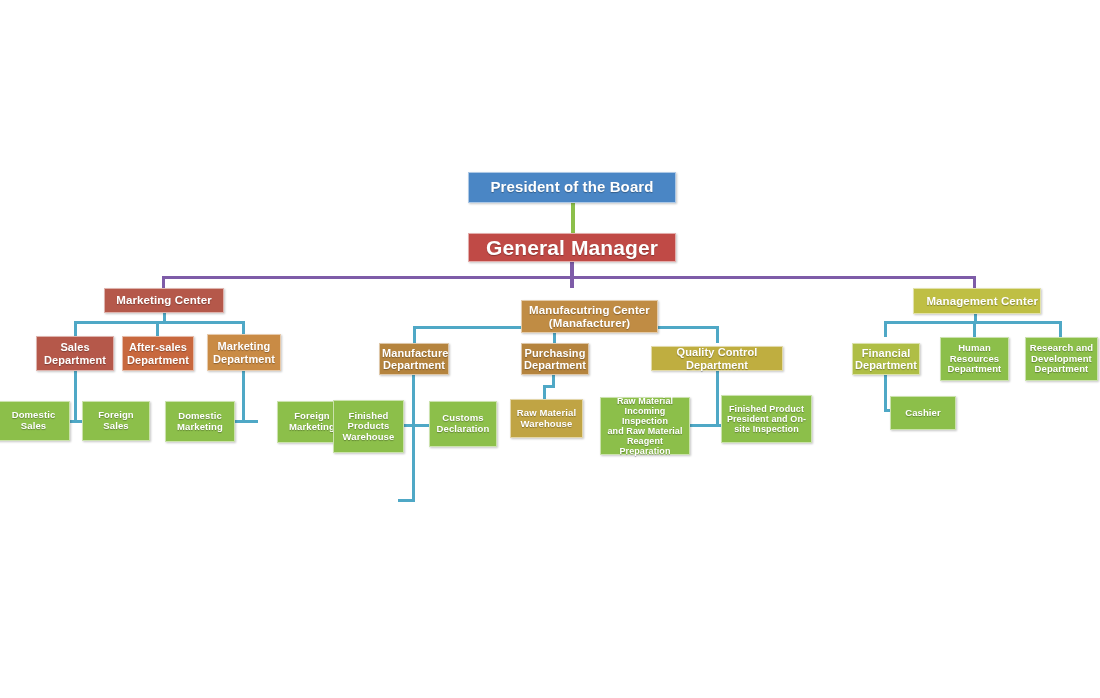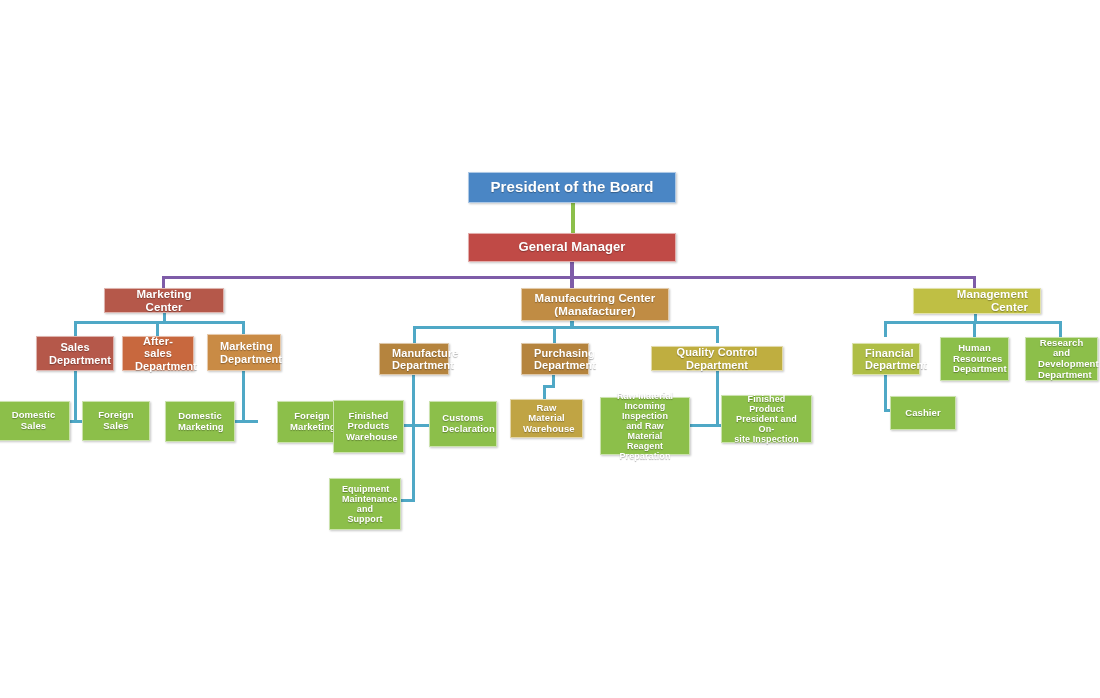--- a/index.html
+++ b/index.html
@@ -25,26 +25,26 @@
     justify-content: center;
     text-align: center;
     color: #ffffff;
     font-weight: bold;
     line-height: 1.12;
     letter-spacing: 0.1px;
     text-shadow: 0 1px 1px rgba(0,0,0,0.30);
     z-index: 3;
     border: 1px solid rgba(255,255,255,0.55);
     box-shadow: 1px 1px 2px rgba(0,0,0,0.22);
-    padding: 1px 12px;
+    padding: 1px 2px;
   }
   .node span { display: block; width: 100%; }
 
   .lvl-president { font-size: 15px; }
-  .lvl-gm        { font-size: 13px; }
+  .lvl-gm        { font-size: 21px; }
   .lvl-center    { font-size: 11.5px; }
   .lvl-dept      { font-size: 11px; }
   .lvl-leaf      { font-size: 9.5px; text-align: center; }
   .lvl-leaf-sm   { font-size: 9px; }
 
   .conn {
     position: absolute;
     z-index: 1;
   }
 </style>
@@ -105,21 +105,21 @@
   </div>
 
   <div class="node lvl-gm" style="left:468px; top:233px; width:208px; height:29px; background:#C04A46;">
     <span>General  Manager</span>
   </div>
 
   <div class="node lvl-center" style="left:104px; top:288px; width:120px; height:25px; background:#B5584A;">
     <span>Marketing Center</span>
   </div>
 
-  <div class="node lvl-center" style="left:521px; top:288px; width:148px; height:33px; background:#C08C44; flex-direction:column;">
+  <div class="node lvl-center" style="left:521px; top:300px; width:137px; height:33px; background:#C08C44; flex-direction:column;">
     <span>Manufacutring Center</span>
     <span>(Manafacturer)</span>
   </div>
 
   <div class="node lvl-center" style="left:913px; top:288px; width:128px; height:26px; background:#BFBF44;text-align:right;">
     <span>Management  Center</span>
   </div>
 
   <div class="node lvl-dept" style="left:36px; top:336px; width:78px; height:35px; background:#B5584A; flex-direction:column;">
     <span>Sales</span>
@@ -189,25 +189,20 @@
     <span>Finished</span>
     <span>Products</span>
     <span>Warehouse</span>
   </div>
 
   <div class="node lvl-leaf" style="left:429px; top:401px; width:68px; height:46px; background:#8CBF4A; flex-direction:column;">
     <span>Customs</span>
     <span>Declaration</span>
   </div>
 
-  <div class="node lvl-leaf-sm" style="left:329px; top:478px; width:72px; height:52px; background:#8CBF4A; flex-direction:column;">
-    <span>Equipment</span>
-    <span>Maintenance and</span>
-    <span>Support</span>
-  </div>
 
   <div class="node lvl-leaf" style="left:510px; top:399px; width:73px; height:39px; background:#C0A444; flex-direction:column;">
     <span>Raw Material</span>
     <span>Warehouse</span>
   </div>
 
   <div class="node lvl-leaf-sm" style="left:600px; top:397px; width:90px; height:58px; background:#8CBF4A; flex-direction:column;">
     <span>Raw Material</span>
     <span>Incoming Inspection</span>
     <span>and Raw Material</span>

